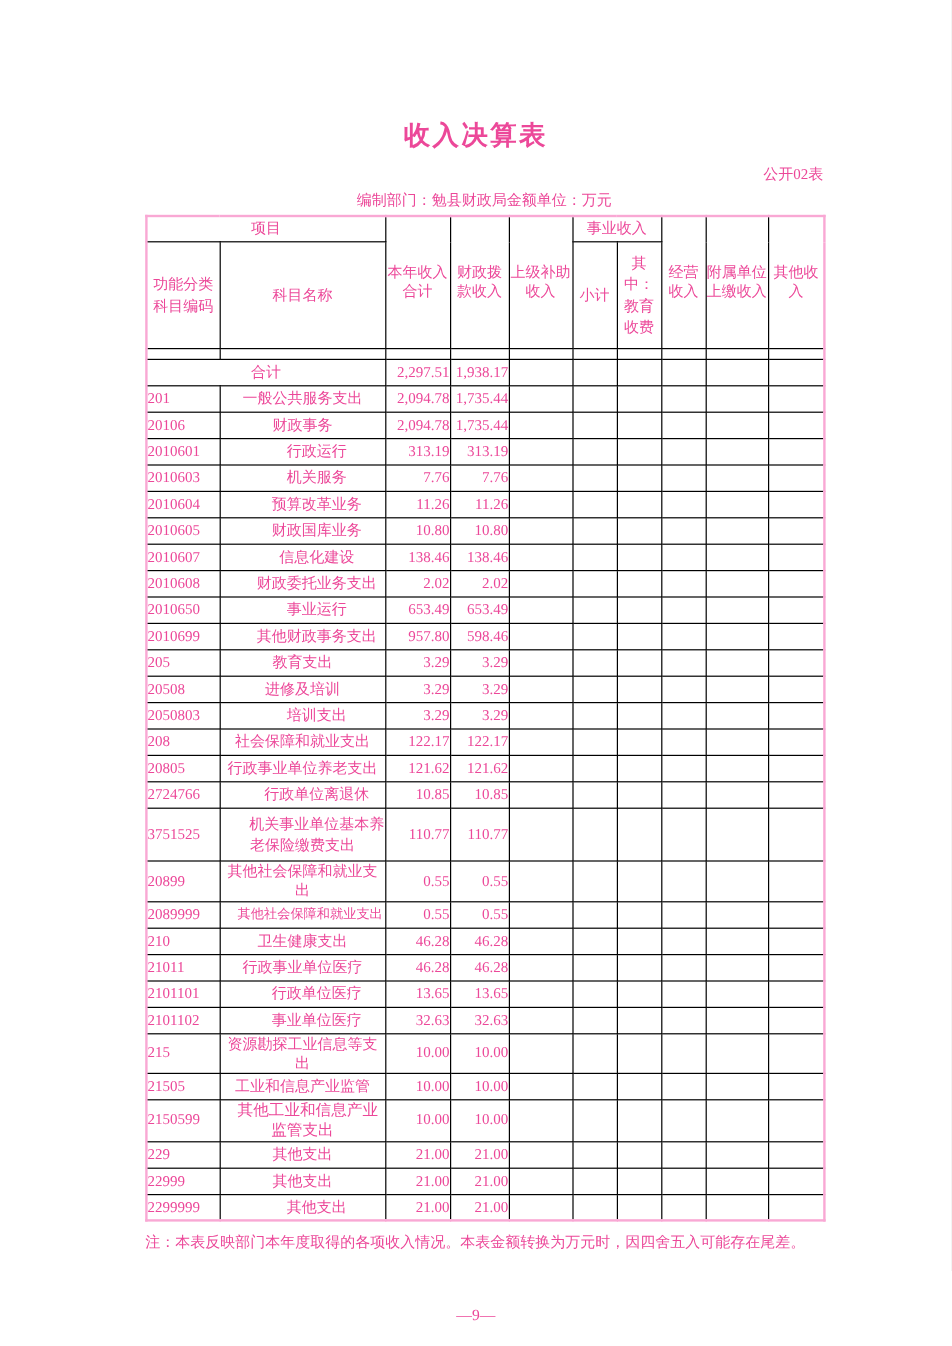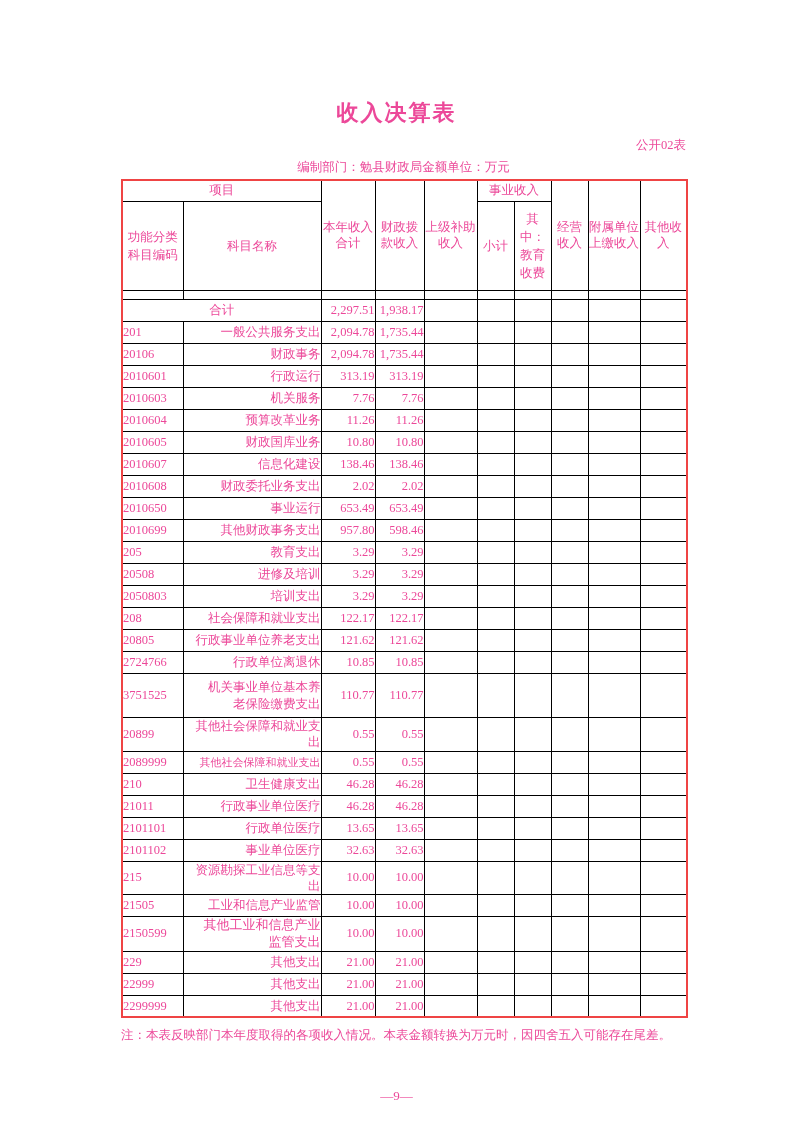--- a/index.html
+++ b/index.html
@@ -34,36 +34,36 @@
     display:flex;
     justify-content:center;
     font-size:12.5px;
     line-height:1.2;
     margin-bottom:4px;
   }
   table.rev{
     border-collapse:collapse;
     table-layout:fixed;
     width:565px;
-    border:2px solid #ef4444;
+    border:2px solid #f9a8d4;
   }
   table.rev th, table.rev td{
     border:1.5px solid #000;
     padding:0;
     overflow:hidden;
     font-weight:normal;
   }
   tr.h1 th{height:20px;font-size:12.5px;text-align:center;line-height:1.25;}
   tr.h2 th{height:88px;font-size:12.5px;text-align:center;vertical-align:middle;line-height:1.45;padding:0 2px;}
   th.pre{white-space:pre-line;}
   tr.spacer td{height:8px;}
   tbody tr.data{height:22px;}
   tbody tr.tall{height:44px;}
   td.c-code{font-size:12.5px;text-align:left;padding-left:3px;vertical-align:middle;}
-  td.c-name{font-size:12.5px;text-align:right;padding-left:3px;padding-right:2px;vertical-align:middle;line-height:1.3;}
+  td.c-name{font-size:12.5px;text-align:center;padding-left:3px;padding-right:2px;vertical-align:middle;line-height:1.3;}
   td.c-name.center{text-align:center;padding-left:0;}
   td.c-name.indent{text-indent:24px;}
   td.c-name.fit-sm{font-size:11px;text-indent:13px;}
   td.c-name.fit-xs{font-size:13px;text-indent:9px;margin-left:20px;}
   td.c-num{font-size:12.5px;text-align:right;padding-right:3px;vertical-align:middle;}
   .note{
     margin-top:9px;
     font-size:12.5px;
     line-height:1.3;
   }

